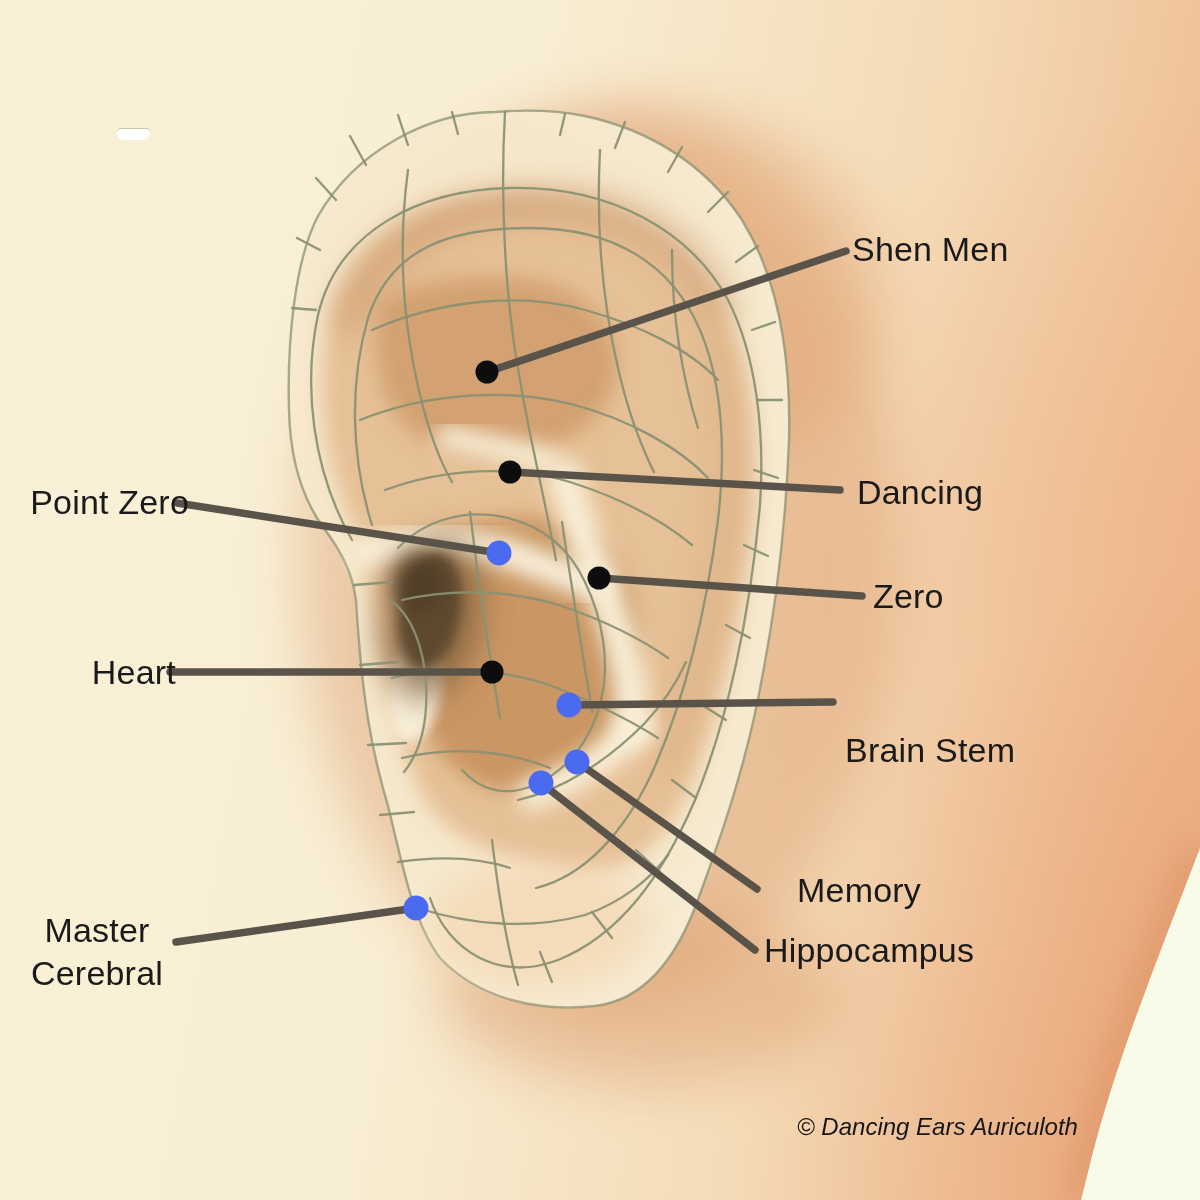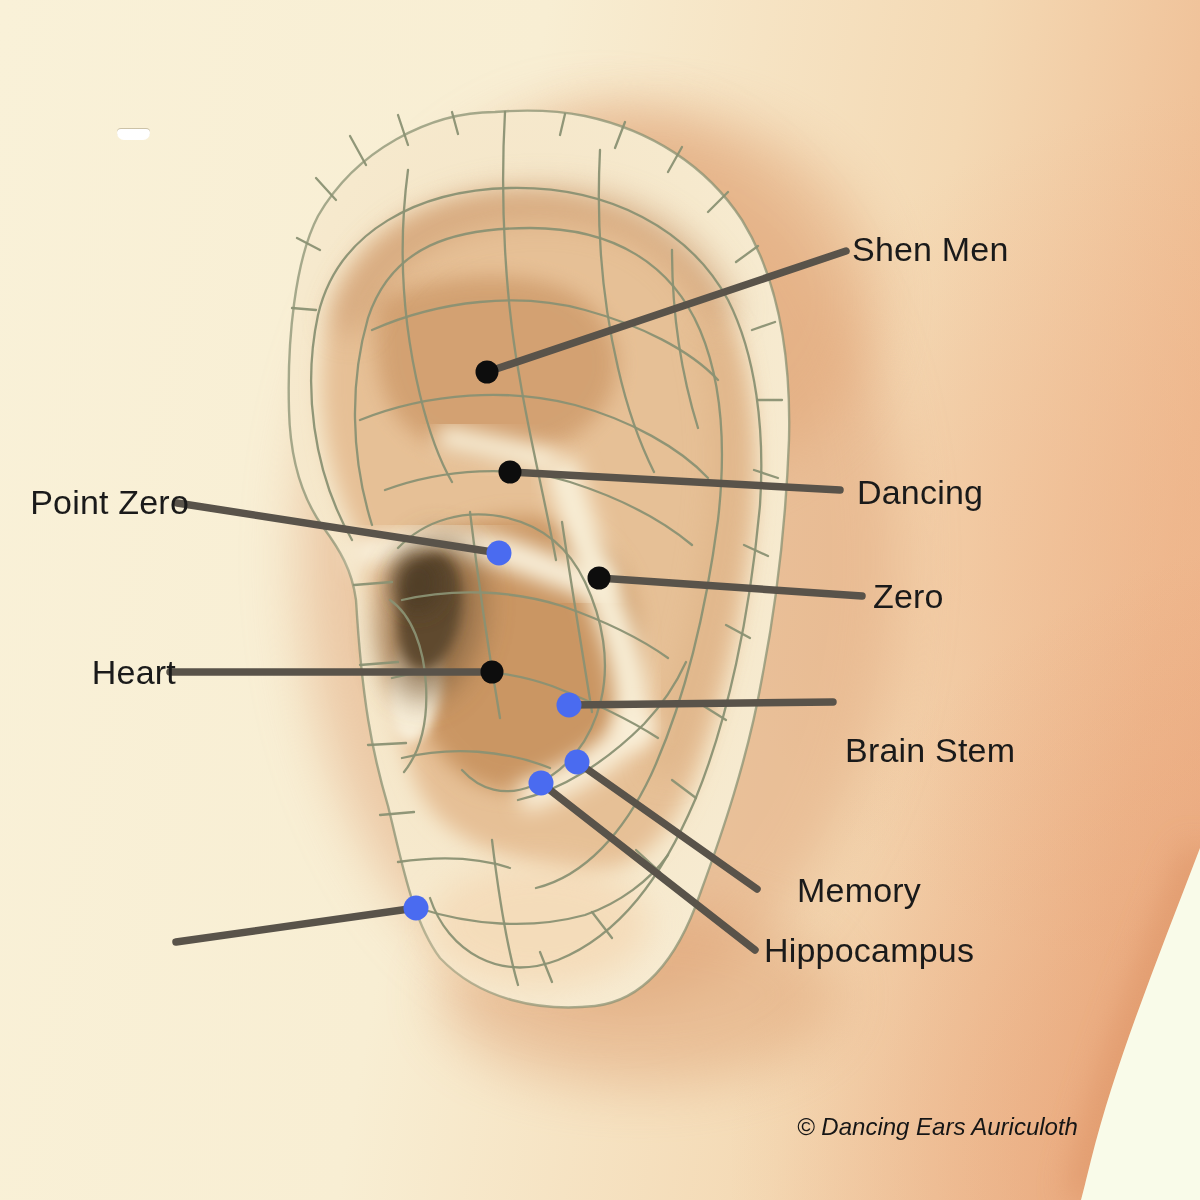--- a/index.html
+++ b/index.html
@@ -229,18 +229,22 @@
       </div>
       <div class="label start" style="left: 845px; top: 730px; margin-top: 20px;">
         <div>Brain Stem</div>
       </div>
       <div class="label start" style="left: 797px; top: 890px;">
         <div>Memory</div>
       </div>
       <div class="label start" style="left: 764px; top: 950px;">
         <div>Hippocampus</div>
       </div>
+      <div class="label middle" style="left: 97px; top: 951px;">
+        <div>Master</div>
+        <div>Cerebral</div>
+      </div>
     </div>
 
   <div class="copyright">© Dancing Ears Auriculoth</div>
 
   <div class="artifact"></div>
 </div>
 
 </body></html>

